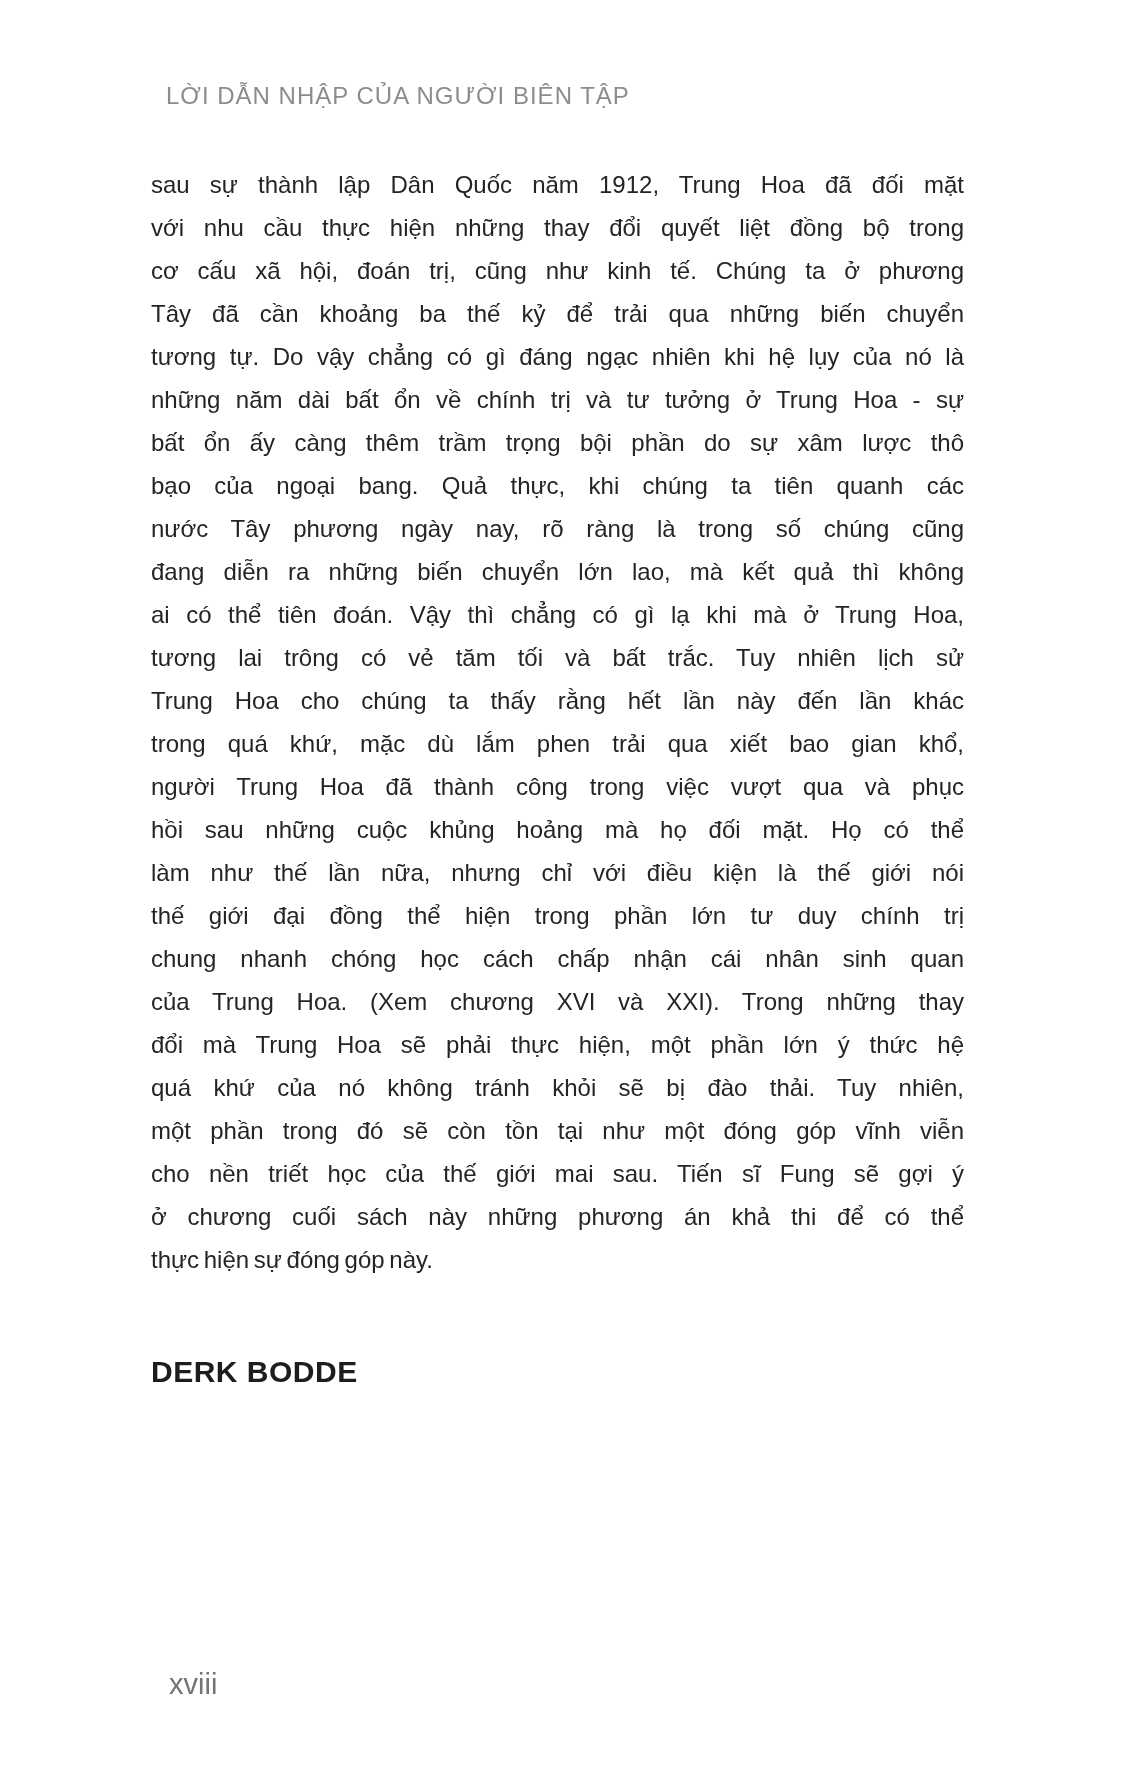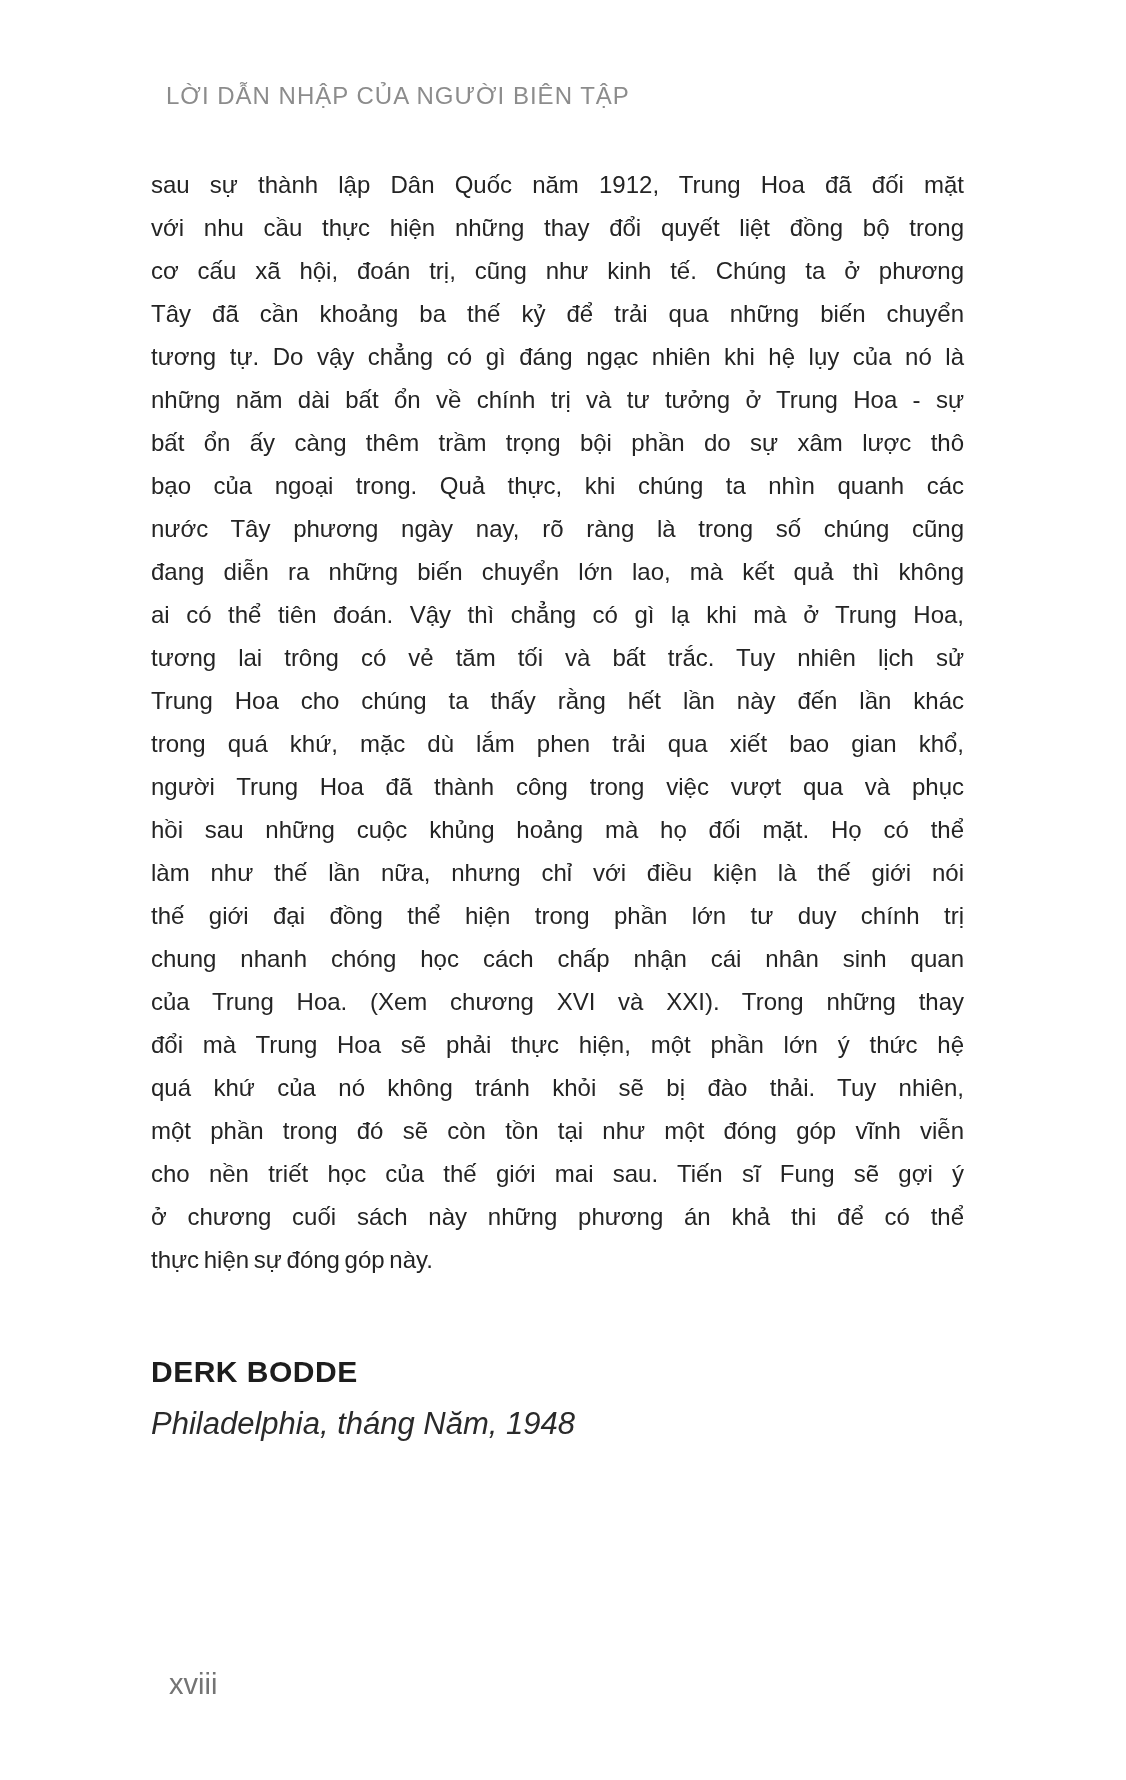--- a/index.html
+++ b/index.html
@@ -77,21 +77,21 @@
 
   <div class="text-block">
     <div class="paragraph">
         <div class="line">sau sự thành lập Dân Quốc năm 1912, Trung Hoa đã đối mặt</div>
         <div class="line">với nhu cầu thực hiện những thay đổi quyết liệt đồng bộ trong</div>
         <div class="line">cơ cấu xã hội, đoán trị, cũng như kinh tế. Chúng ta ở phương</div>
         <div class="line">Tây đã cần khoảng ba thế kỷ để trải qua những biến chuyển</div>
         <div class="line">tương tự. Do vậy chẳng có gì đáng ngạc nhiên khi hệ lụy của nó là</div>
         <div class="line">những năm dài bất ổn về chính trị và tư tưởng ở Trung Hoa - sự</div>
         <div class="line">bất ổn ấy càng thêm trầm trọng bội phần do sự xâm lược thô</div>
-        <div class="line">bạo của ngoại trong. Quả thực, khi chúng ta nhìn quanh các</div>
+        <div class="line">bạo của ngoại bang. Quả thực, khi chúng ta tiên quanh các</div>
         <div class="line">nước Tây phương ngày nay, rõ ràng là trong số chúng cũng</div>
         <div class="line">đang diễn ra những biến chuyển lớn lao, mà kết quả thì không</div>
         <div class="line">ai có thể tiên đoán. Vậy thì chẳng có gì lạ khi mà ở Trung Hoa,</div>
         <div class="line">tương lai trông có vẻ tăm tối và bất trắc. Tuy nhiên lịch sử</div>
         <div class="line">Trung Hoa cho chúng ta thấy rằng hết lần này đến lần khác</div>
         <div class="line">trong quá khứ, mặc dù lắm phen trải qua xiết bao gian khổ,</div>
         <div class="line">người Trung Hoa đã thành công trong việc vượt qua và phục</div>
         <div class="line">hồi sau những cuộc khủng hoảng mà họ đối mặt. Họ có thể</div>
         <div class="line">làm như thế lần nữa, nhưng chỉ với điều kiện là thế giới nói</div>
         <div class="line">thế giới đại đồng thể hiện trong phần lớn tư duy chính trị</div>
@@ -100,19 +100,18 @@
         <div class="line">đổi mà Trung Hoa sẽ phải thực hiện, một phần lớn ý thức hệ</div>
         <div class="line">quá khứ của nó không tránh khỏi sẽ bị đào thải. Tuy nhiên,</div>
         <div class="line">một phần trong đó sẽ còn tồn tại như một đóng góp vĩnh viễn</div>
         <div class="line">cho nền triết học của thế giới mai sau. Tiến sĩ Fung sẽ gợi ý</div>
         <div class="line">ở chương cuối sách này những phương án khả thi để có thể</div>
         <div class="line last">thực hiện sự đóng góp này.</div>
       </div>
 
     <div class="signature">
       <div class="sig-name">DERK BODDE</div>
-      <div class="sig-place">Philadelphia, tháng Năm, 1948</div>
     </div>
   </div>
 
   <div class="page-number">xviii</div>
 
 </div>
 
 </body></html>

